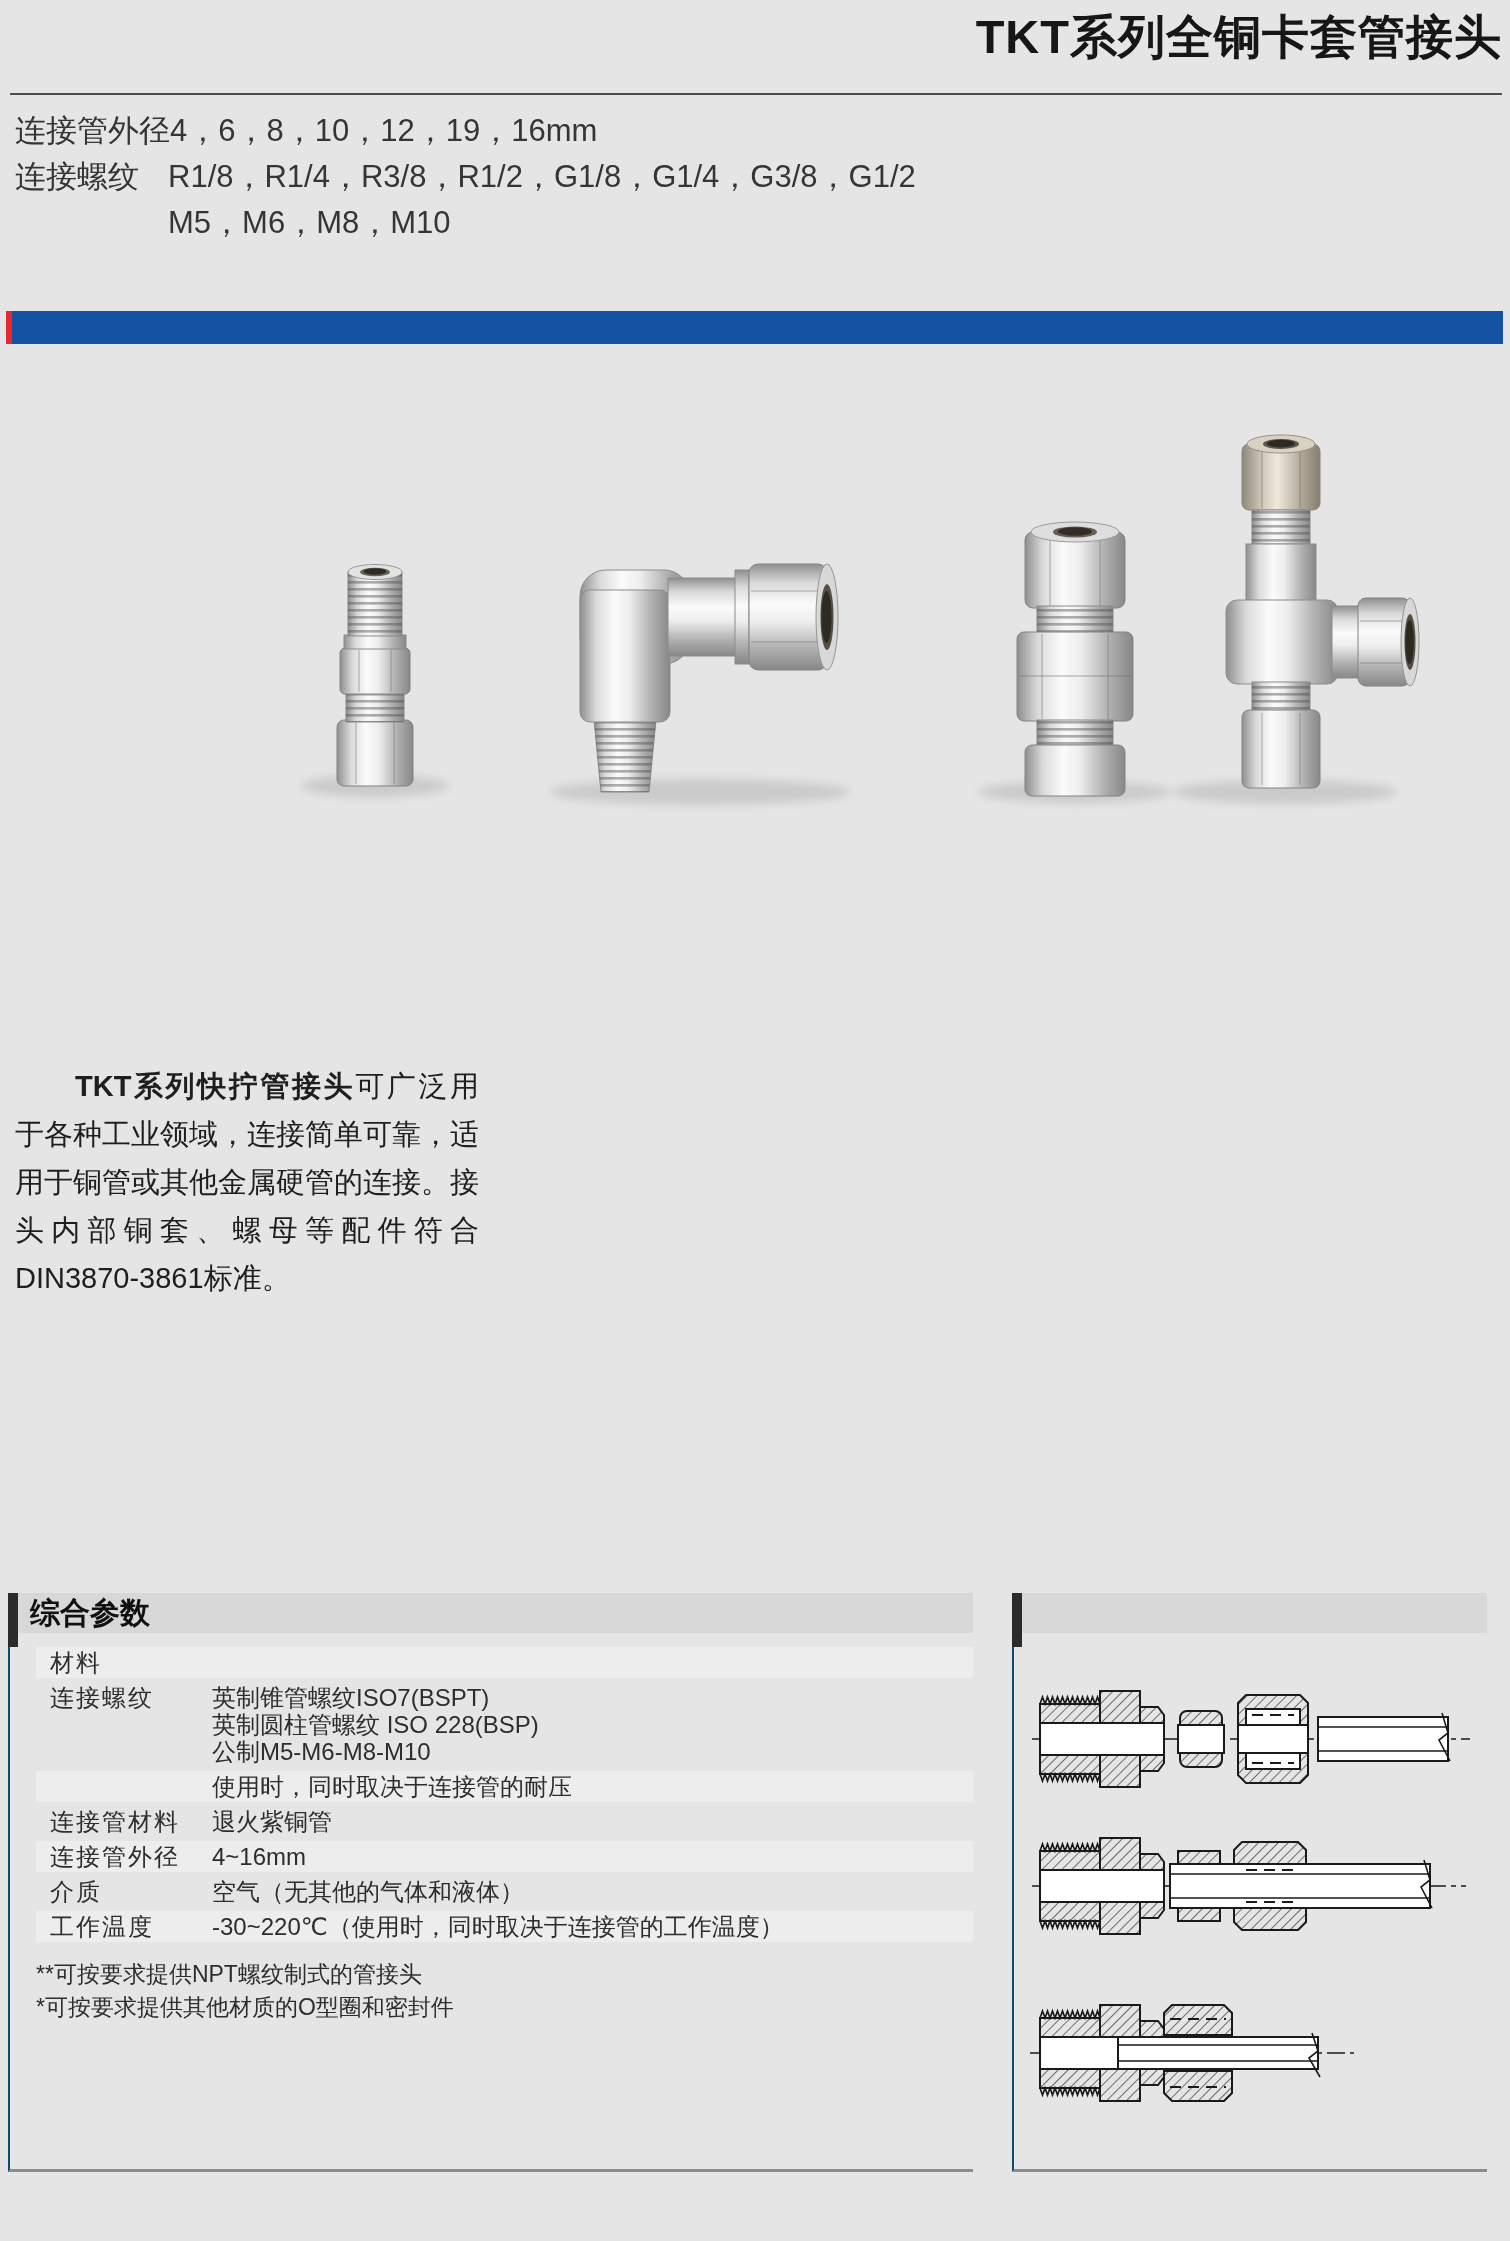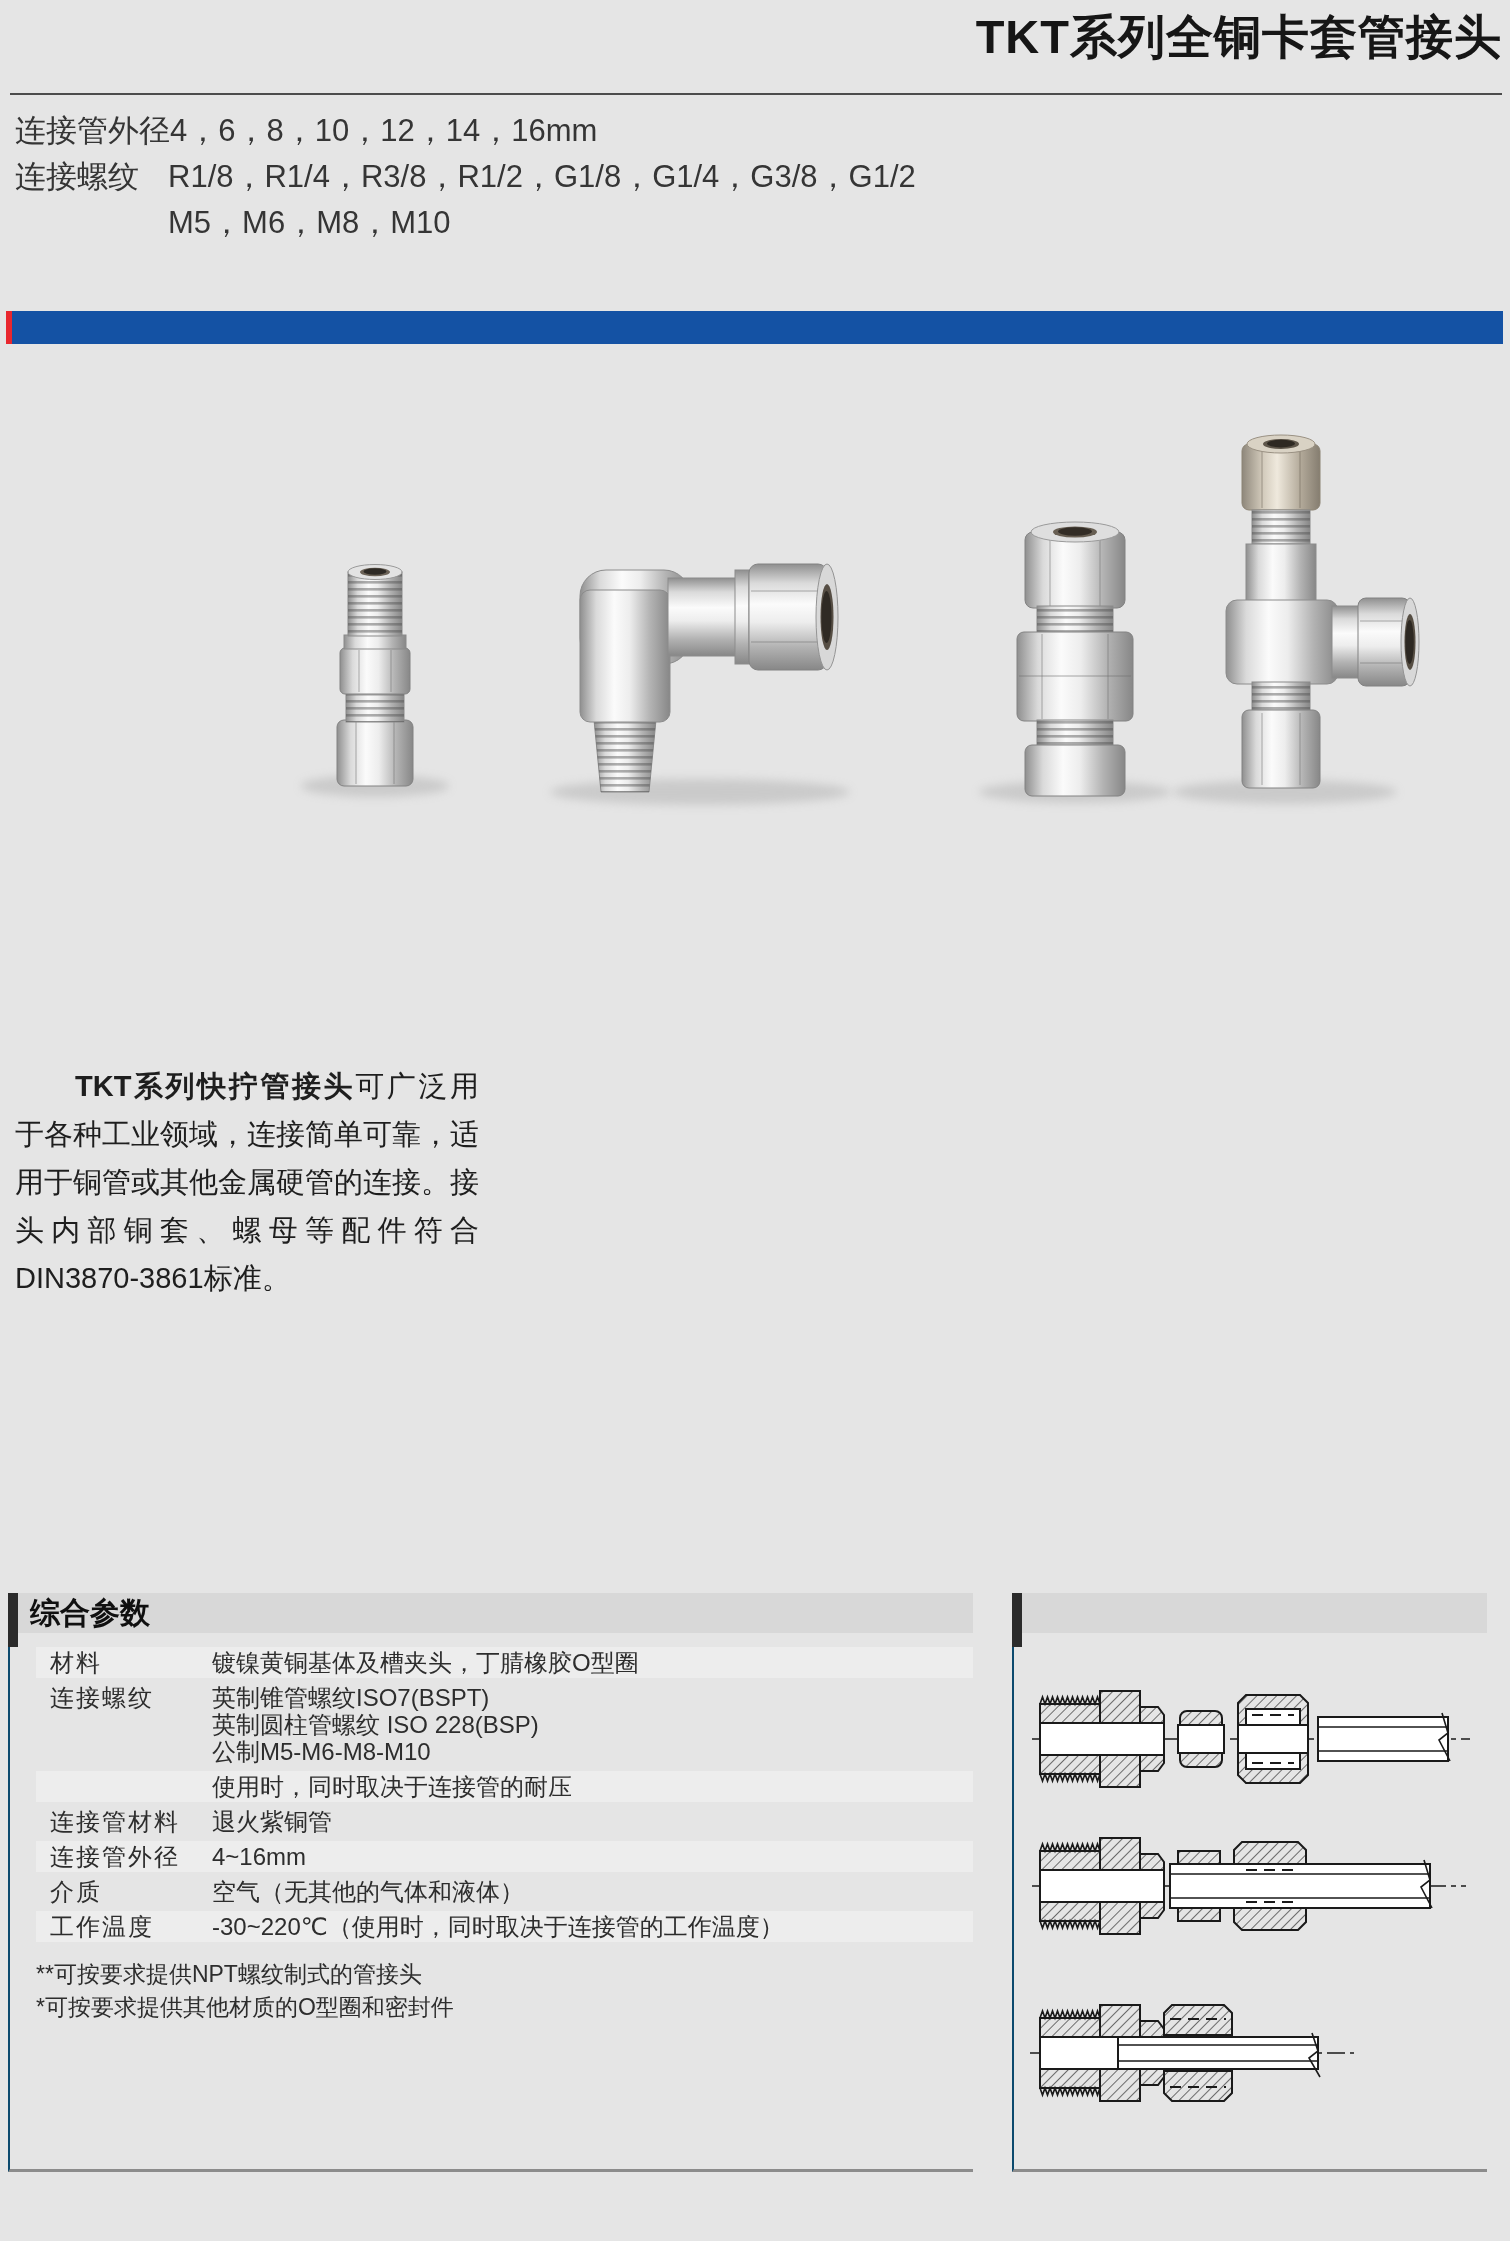--- a/index.html
+++ b/index.html
@@ -57,21 +57,21 @@
 </head>
 <body>
 
 <div class="page">
 
   <h1 class="title">TKT系列全铜卡套管接头</h1>
   <div class="rule"></div>
 
   <div class="specs">
     <div class="spec-line">
-      <span class="spec-label">连接管外径</span><span class="spec-value">4，6，8，10，12，14，16mm</span>
+      <span class="spec-label">连接管外径</span><span class="spec-value">4，6，8，10，12，19，16mm</span>
     </div>
     <div class="spec-line">
       <span class="spec-label">连接螺纹</span><span class="spec-value">R1/8，R1/4，R3/8，R1/2，G1/8，G1/4，G3/8，G1/2</span>
     </div>
     <div class="spec-line spec-cont">
       <span class="spec-value">M5，M6，M8，M10</span>
     </div>
   </div>
 
   <div class="accent-bar">
@@ -198,23 +198,20 @@
     <div class="panel-header">
       <div class="marker"></div>
       <div class="bar">
         <span class="section-title">综合参数</span>
       </div>
     </div>
 
     <div class="param-table">
       <div class="prow shaded">
         <div class="plabel">材料</div>
-        <div class="pvalue">
-            <div>镀镍黄铜基体及槽夹头，丁腈橡胶O型圈</div>
-          </div>
       </div>
       <div class="prow">
         <div class="plabel">连接螺纹</div>
         <div class="pvalue">
           <div>英制锥管螺纹ISO7(BSPT)</div>
           <div>英制圆柱管螺纹 ISO 228(BSP)</div>
           <div>公制M5-M6-M8-M10</div>
         </div>
       </div>
       <div class="prow shaded">

